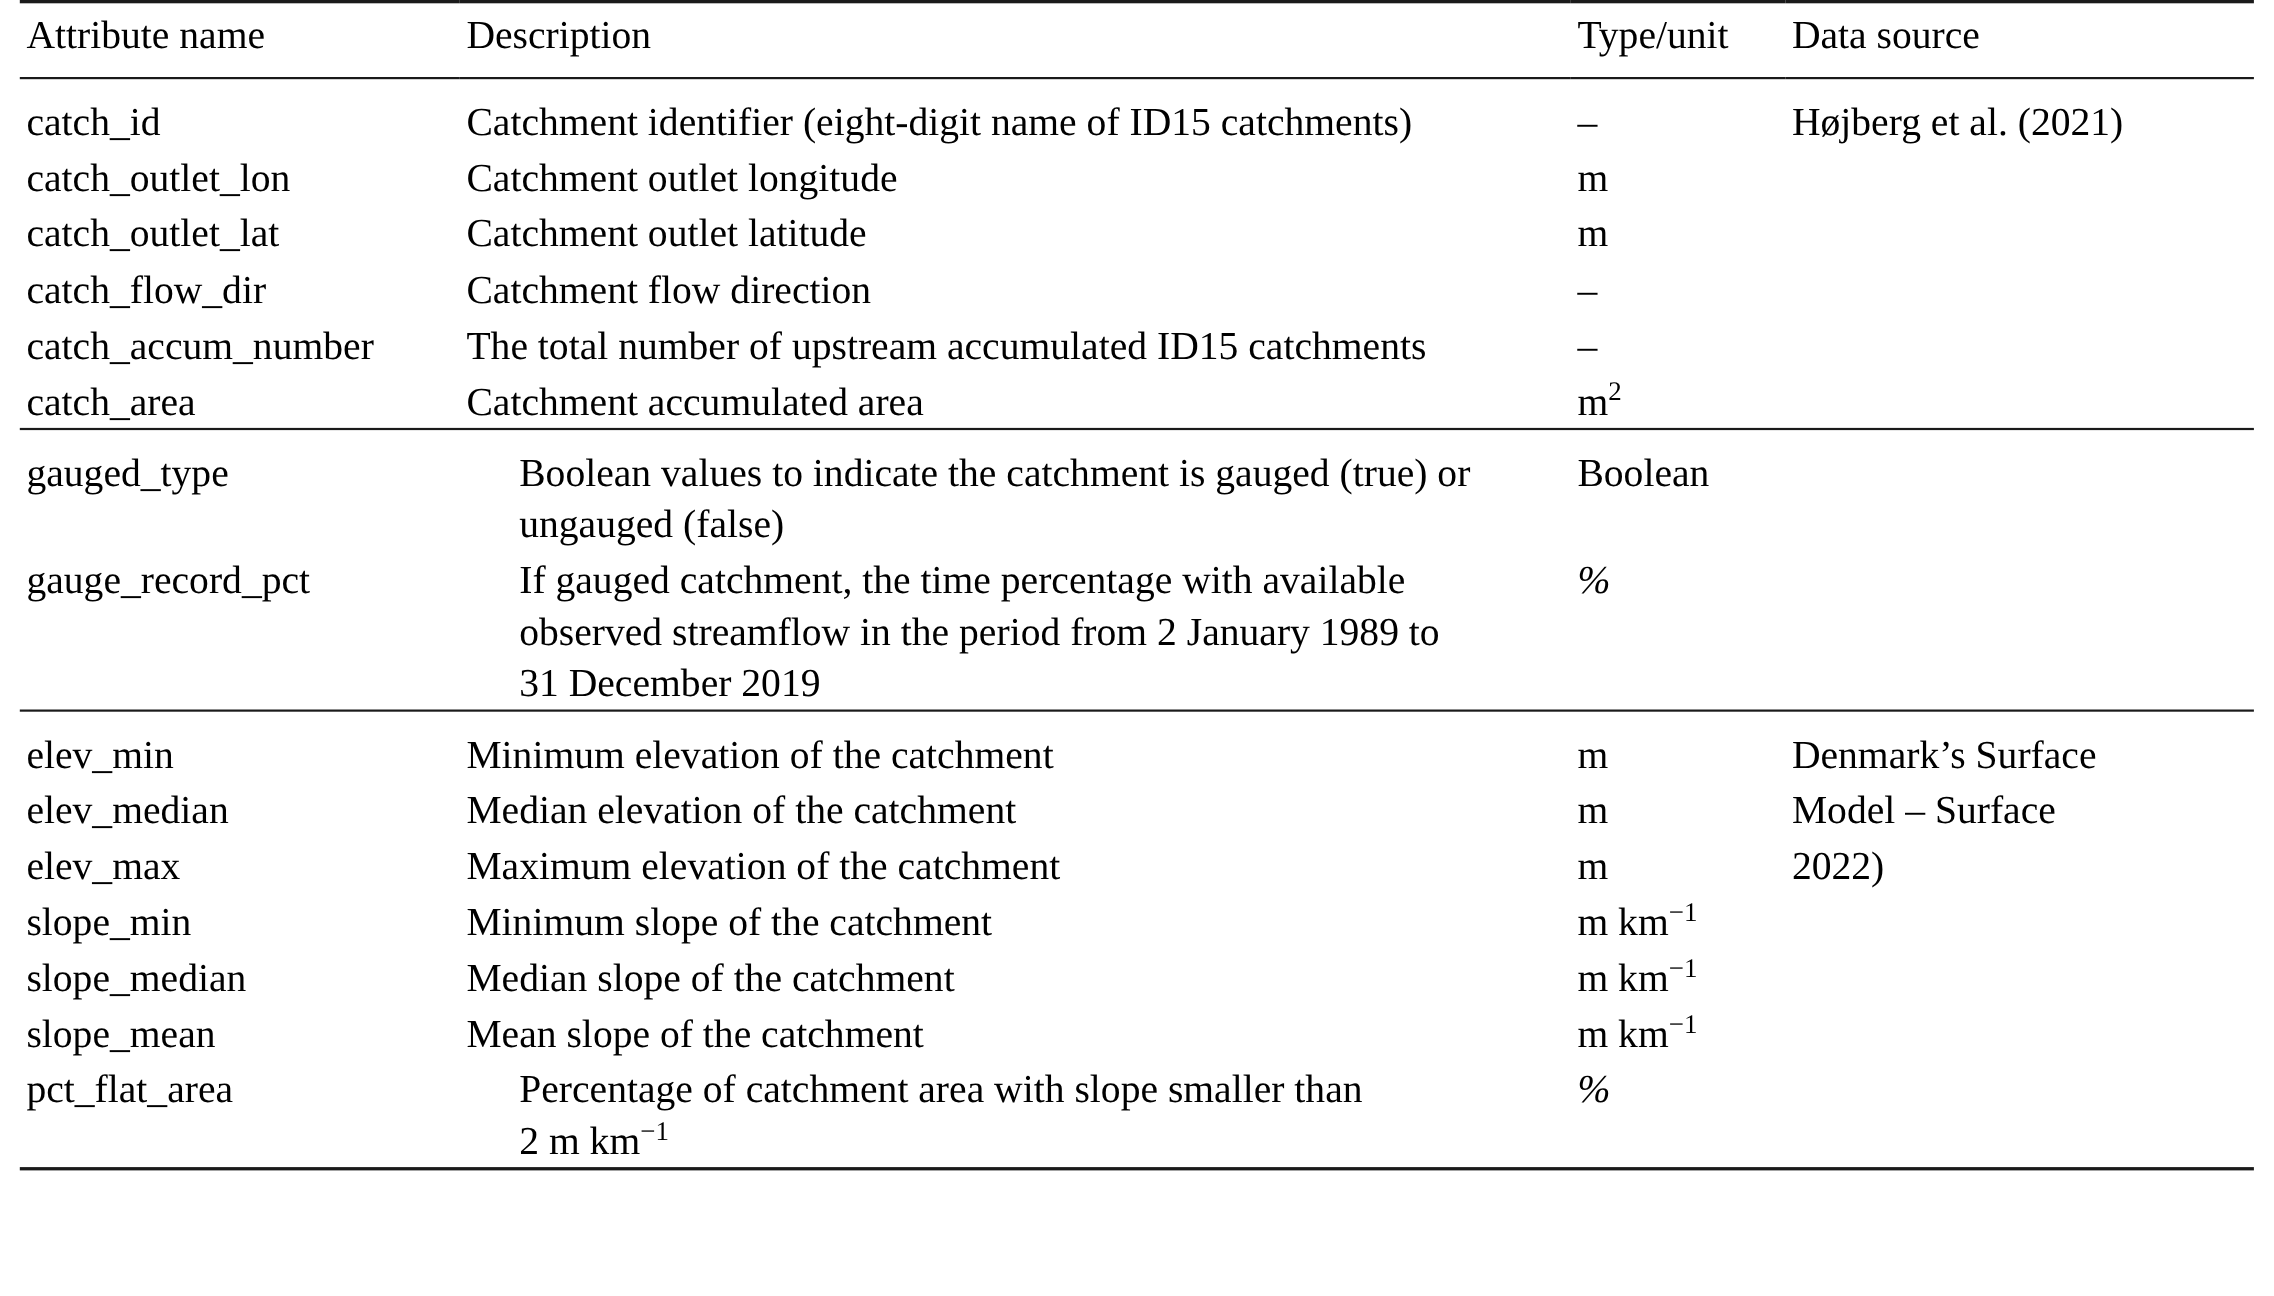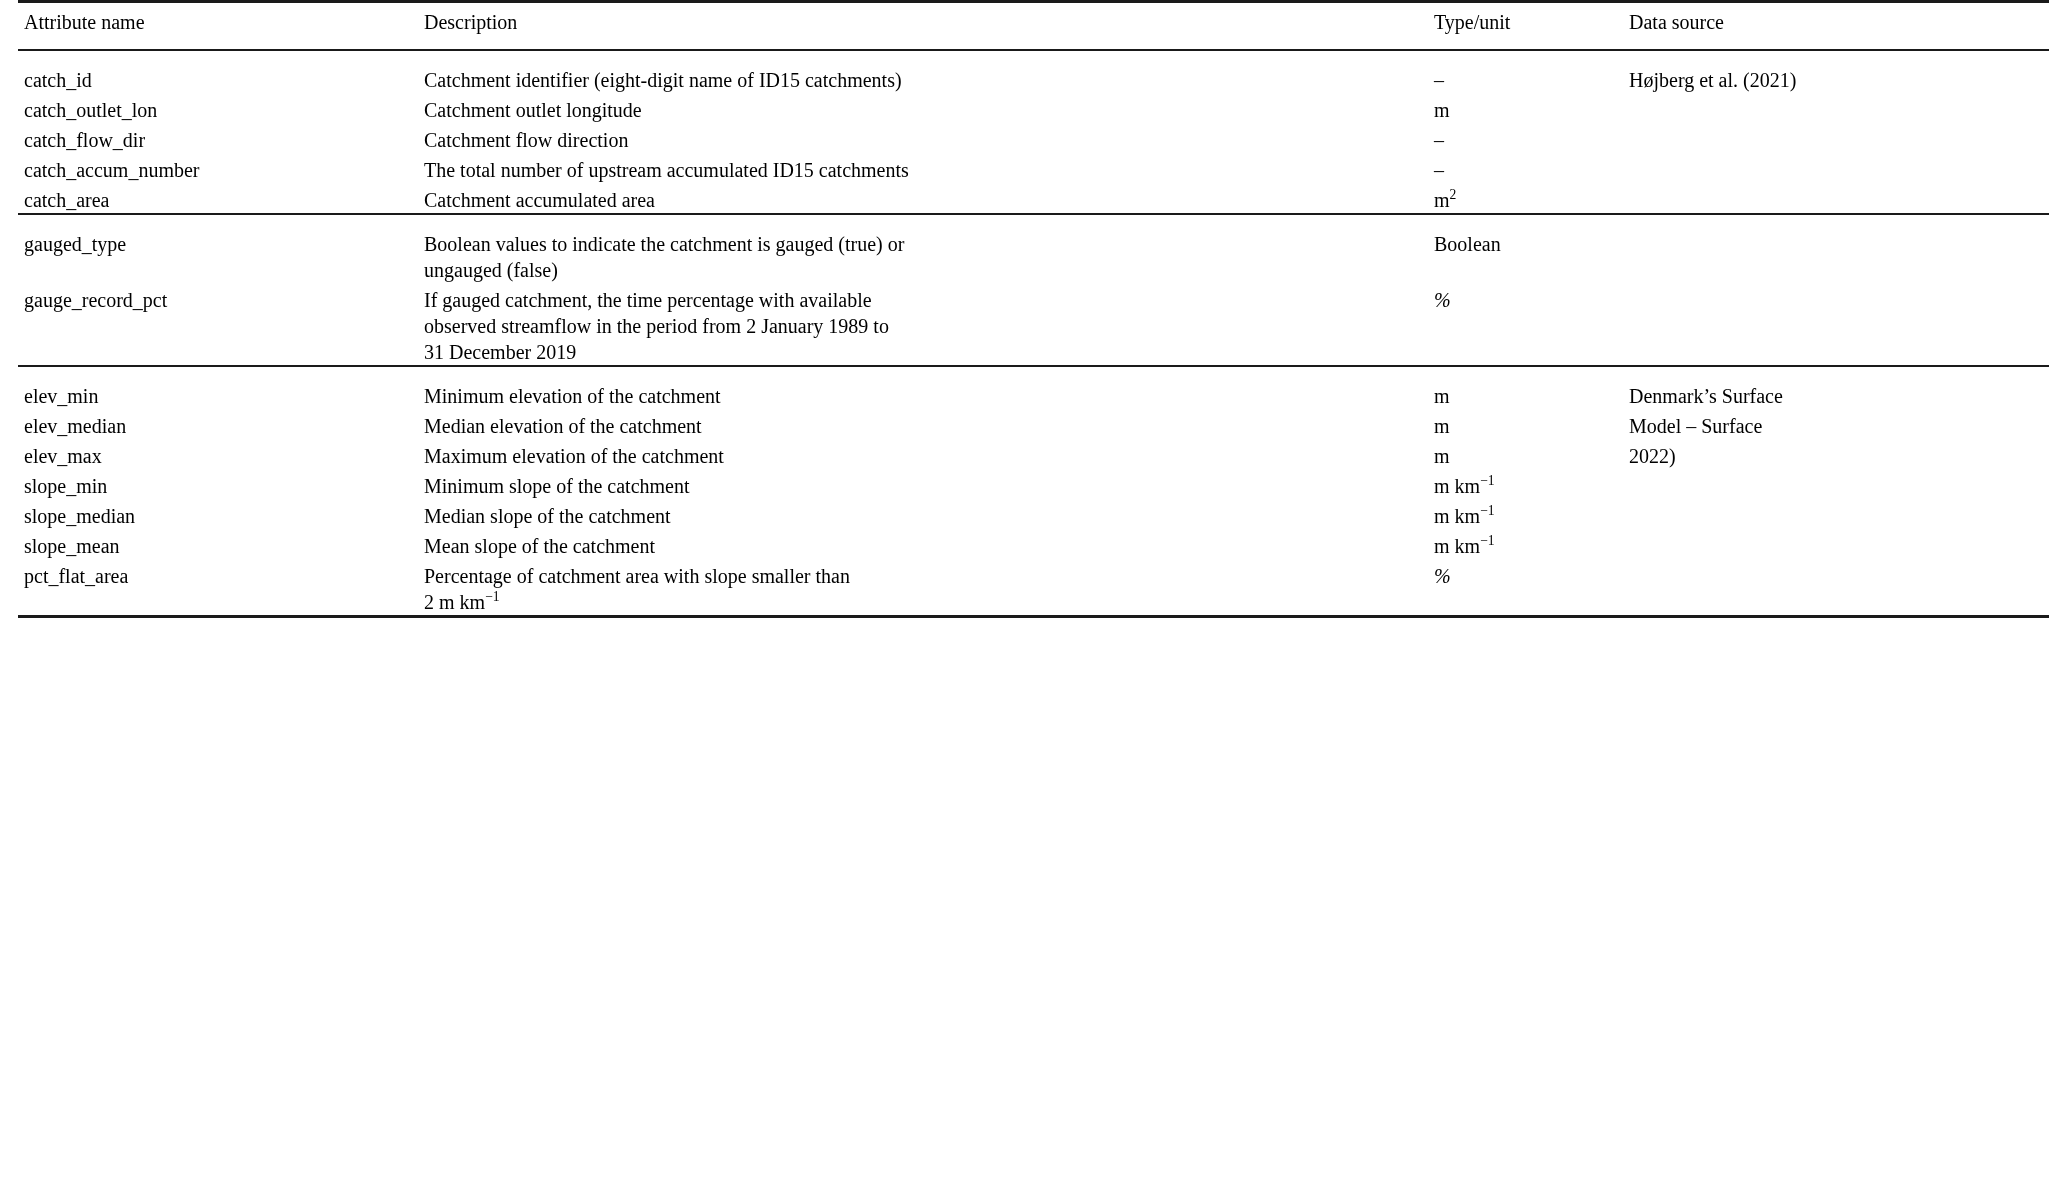--- a/index.html
+++ b/index.html
@@ -18,21 +18,21 @@
     box-sizing: border-box;
     width: 2067px;
     height: 1178px;
     padding: 0 18px;
     position: relative;
   }
   table.attr-table {
     width: 2031px;
     border-collapse: collapse;
     table-layout: fixed;
-    font-size: 20px;
+    font-size: 36px;
     line-height: 1.30;
   }
   table.attr-table col.c-name  { width: 400px; }
   table.attr-table col.c-desc  { width: 1010px; }
   table.attr-table col.c-unit  { width: 195px; }
   table.attr-table col.c-src   { width: 426px; }
 
   thead th {
     text-align: left;
     font-weight: normal;
@@ -63,21 +63,21 @@
     font-size: 0;
   }
   .unit-italic {
     font-style: italic;
   }
   sup, sub {
     font-size: 0.68em;
     line-height: 0;
   }
   .nowrap { white-space: nowrap; }
-  .desc-line { display: block; }
+  .desc-line { display: block; margin-left: 48px; }
   .bottom-rule {
     border-top: 3px solid #1a1a1a;
     width: 2031px;
     margin-left: 0;
   }
   .head-rule-under {
     border-top: 2px solid #1a1a1a;
   }
 </style>
 </head>
@@ -106,20 +106,26 @@
         <td>–</td>
         <td>Højberg et al. (2021)</td>
       </tr>
       <tr>
         <td>catch_outlet_lon</td>
         <td>Catchment outlet longitude</td>
         <td>m</td>
         <td></td>
       </tr>
       <tr>
+        <td>catch_outlet_lat</td>
+        <td>Catchment outlet latitude</td>
+        <td>m</td>
+        <td></td>
+      </tr>
+      <tr>
         <td>catch_flow_dir</td>
         <td>Catchment flow direction</td>
         <td>–</td>
         <td></td>
       </tr>
       <tr>
         <td>catch_accum_number</td>
         <td>The total number of upstream accumulated ID15 catchments</td>
         <td>–</td>
         <td></td>

